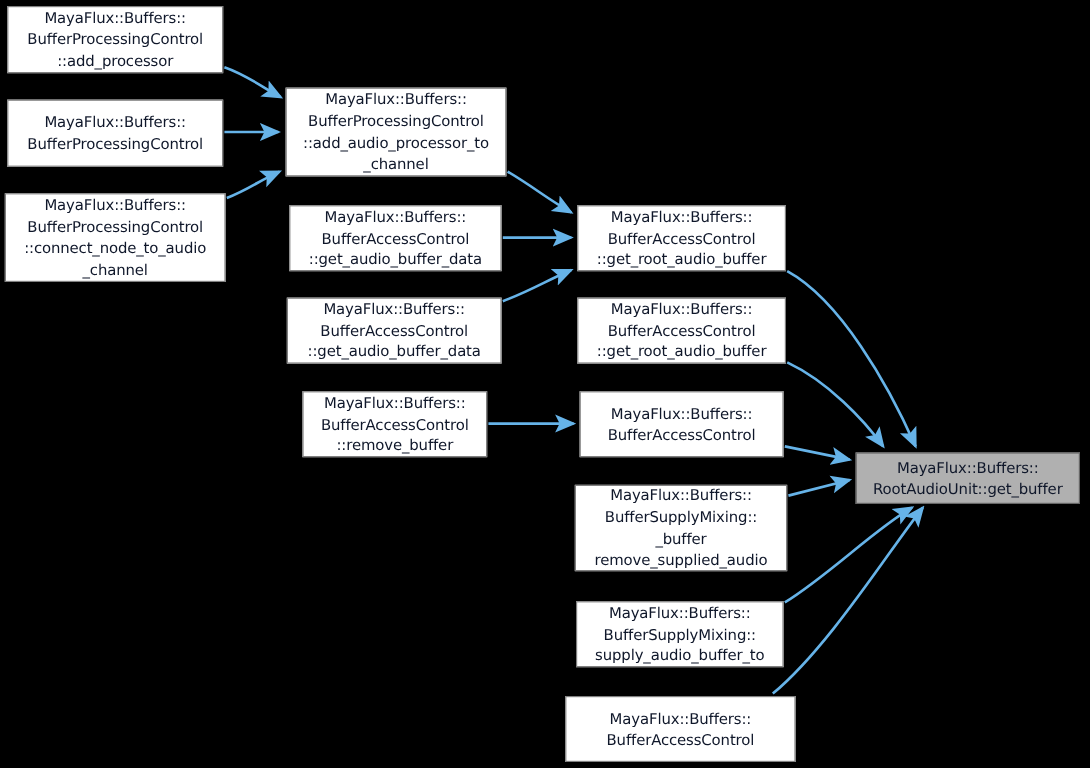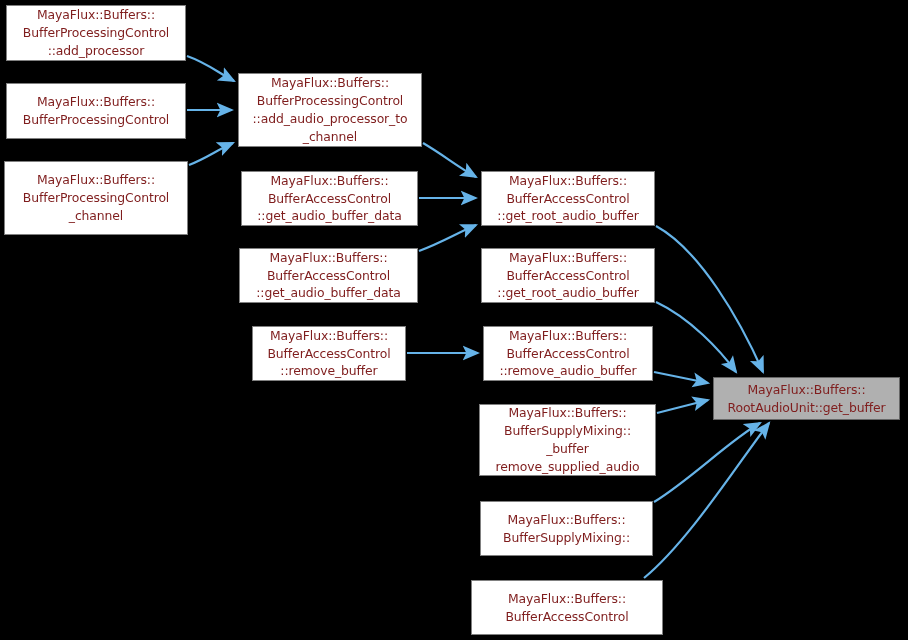--- a/index.html
+++ b/index.html
@@ -21,21 +21,21 @@
     top: 0;
     width: 908px;
     height: 640px;
     pointer-events: none;
   }
   .node {
     position: absolute;
     box-sizing: border-box;
     border: 1px solid #808080;
     background: #ffffff;
-    color: #7f1d1d;
+    color: #0f172a;
     font-size: 12.4px;
     line-height: 17.8px;
     text-align: center;
     display: flex;
     flex-direction: column;
     align-items: center;
     justify-content: center;
     white-space: pre;
     letter-spacing: -0.1px;
     z-index: 2;
@@ -71,26 +71,26 @@
         <path d="M 656,302 C 690,318 720,350 736,372" fill="none" stroke="#66b3e8" stroke-width="2.2" marker-end="url(#arrowhead)"></path>
         <path d="M 654,372 L 708,383" fill="none" stroke="#66b3e8" stroke-width="2.2" marker-end="url(#arrowhead)"></path>
         <path d="M 657,413 L 708,400" fill="none" stroke="#66b3e8" stroke-width="2.2" marker-end="url(#arrowhead)"></path>
         <path d="M 654,502 C 690,480 730,440 760,423" fill="none" stroke="#66b3e8" stroke-width="2.2" marker-end="url(#arrowhead)"></path>
         <path d="M 644,578 C 690,540 740,460 769,423" fill="none" stroke="#66b3e8" stroke-width="2.2" marker-end="url(#arrowhead)"></path>
       </g>
   </svg>
   <div id="nodes">
       <div class="node" style="left: 6px; top: 5px; width: 180px; height: 56px;"><span class="line">MayaFlux::Buffers::</span><span class="line">BufferProcessingControl</span><span class="line">::add_processor</span></div>
       <div class="node" style="left: 6px; top: 83px; width: 180px; height: 56px;"><span class="line">MayaFlux::Buffers::</span><span class="line">BufferProcessingControl</span></div>
-      <div class="node" style="left: 4px; top: 161px; width: 184px; height: 74px;"><span class="line">MayaFlux::Buffers::</span><span class="line">BufferProcessingControl</span><span class="line">_channel</span></div>
+      <div class="node" style="left: 4px; top: 161px; width: 184px; height: 74px;"><span class="line">MayaFlux::Buffers::</span><span class="line">BufferProcessingControl</span><span class="line">::connect_node_to_audio</span><span class="line">_channel</span></div>
       <div class="node" style="left: 238px; top: 73px; width: 184px; height: 74px;"><span class="line">MayaFlux::Buffers::</span><span class="line">BufferProcessingControl</span><span class="line">::add_audio_processor_to</span><span class="line">_channel</span></div>
       <div class="node" style="left: 241px; top: 171px; width: 177px; height: 55px;"><span class="line">MayaFlux::Buffers::</span><span class="line">BufferAccessControl</span><span class="line">::get_audio_buffer_data</span></div>
       <div class="node" style="left: 239px; top: 248px; width: 179px; height: 55px;"><span class="line">MayaFlux::Buffers::</span><span class="line">BufferAccessControl</span><span class="line">::get_audio_buffer_data</span></div>
       <div class="node" style="left: 252px; top: 326px; width: 154px; height: 55px;"><span class="line">MayaFlux::Buffers::</span><span class="line">BufferAccessControl</span><span class="line">::remove_buffer</span></div>
       <div class="node" style="left: 481px; top: 171px; width: 174px; height: 55px;"><span class="line">MayaFlux::Buffers::</span><span class="line">BufferAccessControl</span><span class="line">::get_root_audio_buffer</span></div>
       <div class="node" style="left: 481px; top: 248px; width: 174px; height: 55px;"><span class="line">MayaFlux::Buffers::</span><span class="line">BufferAccessControl</span><span class="line">::get_root_audio_buffer</span></div>
-      <div class="node" style="left: 483px; top: 326px; width: 170px; height: 55px;"><span class="line">MayaFlux::Buffers::</span><span class="line">BufferAccessControl</span><span class="line">::remove_audio_buffer</span></div>
+      <div class="node" style="left: 483px; top: 326px; width: 170px; height: 55px;"><span class="line">MayaFlux::Buffers::</span><span class="line">BufferAccessControl</span></div>
       <div class="node" style="left: 479px; top: 404px; width: 177px; height: 72px;"><span class="line">MayaFlux::Buffers::</span><span class="line">BufferSupplyMixing::</span><span class="line">_buffer</span><span class="line">remove_supplied_audio</span></div>
-      <div class="node" style="left: 480px; top: 501px; width: 173px; height: 55px;"><span class="line">MayaFlux::Buffers::</span><span class="line">BufferSupplyMixing::</span></div>
+      <div class="node" style="left: 480px; top: 501px; width: 173px; height: 55px;"><span class="line">MayaFlux::Buffers::</span><span class="line">BufferSupplyMixing::</span><span class="line">supply_audio_buffer_to</span></div>
       <div class="node" style="left: 471px; top: 580px; width: 192px; height: 55px;"><span class="line">MayaFlux::Buffers::</span><span class="line">BufferAccessControl</span></div>
       <div class="node highlight" style="left: 713px; top: 377px; width: 187px; height: 43px;"><span class="line">MayaFlux::Buffers::</span><span class="line">RootAudioUnit::get_buffer</span></div>
     </div>
 </div>
 
 </body></html>

